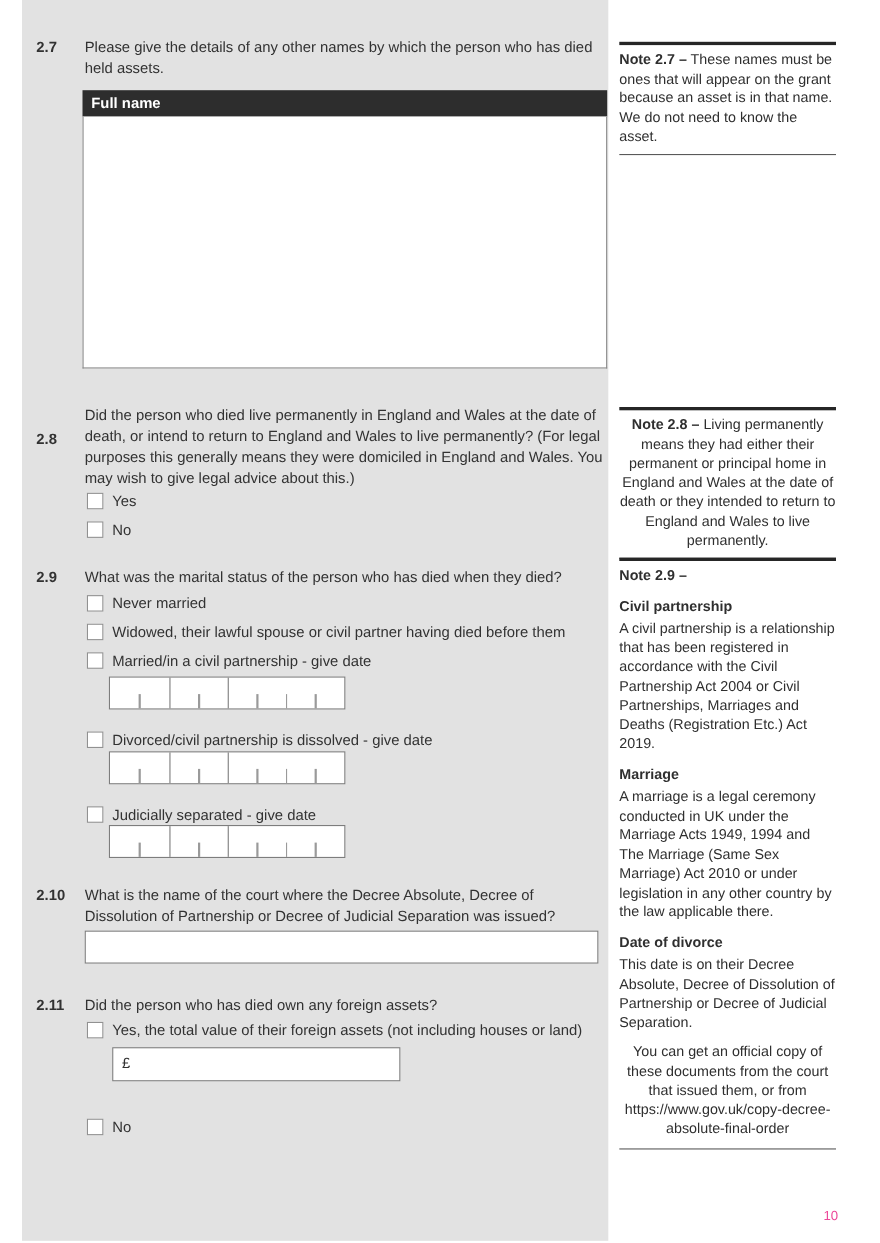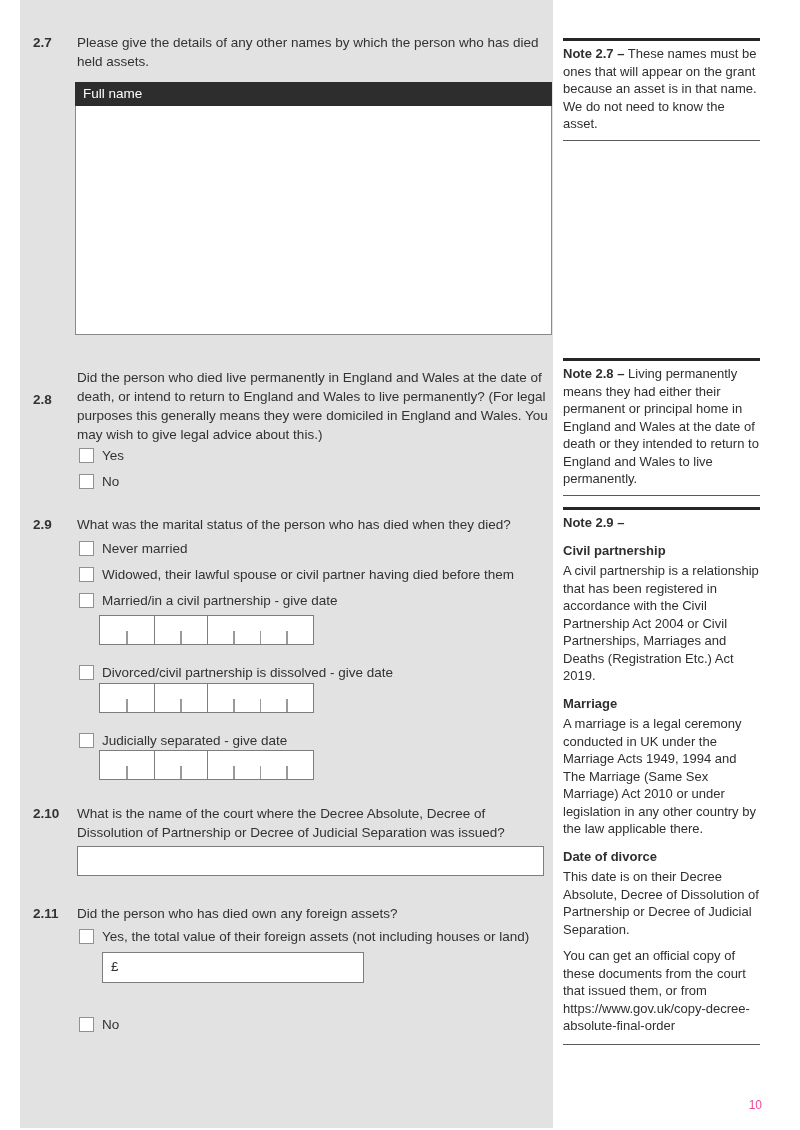--- a/index.html
+++ b/index.html
@@ -12,21 +12,21 @@
   .abs{position:absolute;}
   .qnum{font-weight:bold;font-size:13.5px;line-height:19px;}
   .qtext{font-size:13.5px;line-height:19px;}
   .cb{
     position:absolute;width:15px;height:15px;background:#ffffff;
     border:1.5px solid #919191;box-sizing:border-box;
   }
   .cblabel{position:absolute;font-size:13.5px;line-height:18px;white-space:nowrap;}
   .nametable{position:absolute;left:75px;top:82px;width:477px;}
   .nametable-header{
-    background:#2d2d2d;color:#ffffff;font-weight:normal;font-size:13.5px;
+    background:#2d2d2d;color:#ffffff;font-weight:bold;font-size:13.5px;
     padding:4px 8px 5px 8px;
   }
   .nametable-body{
     background:#ffffff;height:229px;border:1px solid #8a8a8a;border-top:none;
     box-sizing:border-box;
   }
   .datebox{
     position:absolute;display:flex;width:215px;height:30px;background:#ffffff;
     border:1.5px solid #7d7d7d;box-sizing:border-box;
   }
@@ -43,21 +43,21 @@
   }
   .note{
     position:absolute;left:563px;width:197px;border-top:3px solid #262626;
     padding-top:4px;font-size:13px;line-height:17.5px;color:#2f2f2f;
   }
   .note-end{border-bottom:1.6px solid #5a5a5a;padding-bottom:7px;}
   .note p{margin:0;}
   .note .note-title{font-weight:bold;}
   .note h4{margin:10px 0 3px 0;font-size:13px;line-height:17.5px;}
   .note .np{margin:0 0 9px 0;}
-  .note .np:last-child{margin-bottom:2px;}
+  .note .np:last-child{margin-bottom:2px;text-align:center;}
   .pagenum{position:absolute;right:38px;top:1098px;font-size:12px;color:#ec4899;}
 </style>
 </head>
 <body>
 
 <div class="gray-panel"></div>
 
 <div class="abs qnum" style="left:33px;top:33px;">2.7</div>
 <div class="abs qtext" style="left:77px;top:33px;width:478px;">Please give the details of any other names by which the person who has died held assets.</div>
 
@@ -71,21 +71,21 @@
 </div>
 
 <div class="abs qnum" style="left:33px;top:368px;margin-top:22px;">2.8</div>
 <div class="abs qtext" style="left:77px;top:368px;width:480px;">Did the person who died live permanently in England and Wales at the date of death, or intend to return to England and Wales to live permanently? (For legal purposes this generally means they were domiciled in England and Wales. You may wish to give legal advice about this.)</div>
 
 <div class="cb" style="left:79px;top:448px;"></div>
 <div class="cblabel" style="left:102px;top:447px;">Yes</div>
 <div class="cb" style="left:79px;top:474px;"></div>
 <div class="cblabel" style="left:102px;top:473px;">No</div>
 
-<div class="note note-end" style="top:358px;">
+<div class="note note-end" style="top:370px;text-align:center;">
   <p><span class="note-title">Note 2.8 –</span> <span>Living permanently means they had either their permanent or principal home in England and Wales at the date of death or they intended to return to England and Wales to live permanently.</span></p>
 </div>
 
 <div class="abs qnum" style="left:33px;top:515px;">2.9</div>
 <div class="abs qtext" style="left:77px;top:515px;width:480px;">What was the marital status of the person who has died when they died?</div>
 
 <div class="cb" style="left:79px;top:541px;"></div>
 <div class="cblabel" style="left:102px;top:540px;">Never married</div>
 
 <div class="cb" style="left:79px;top:567px;"></div>

